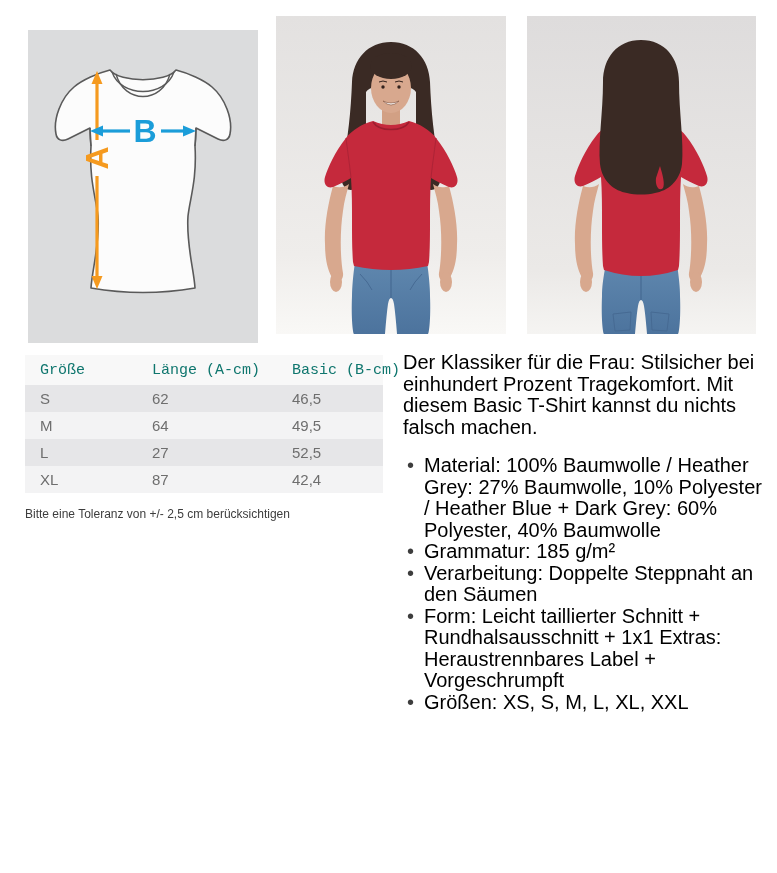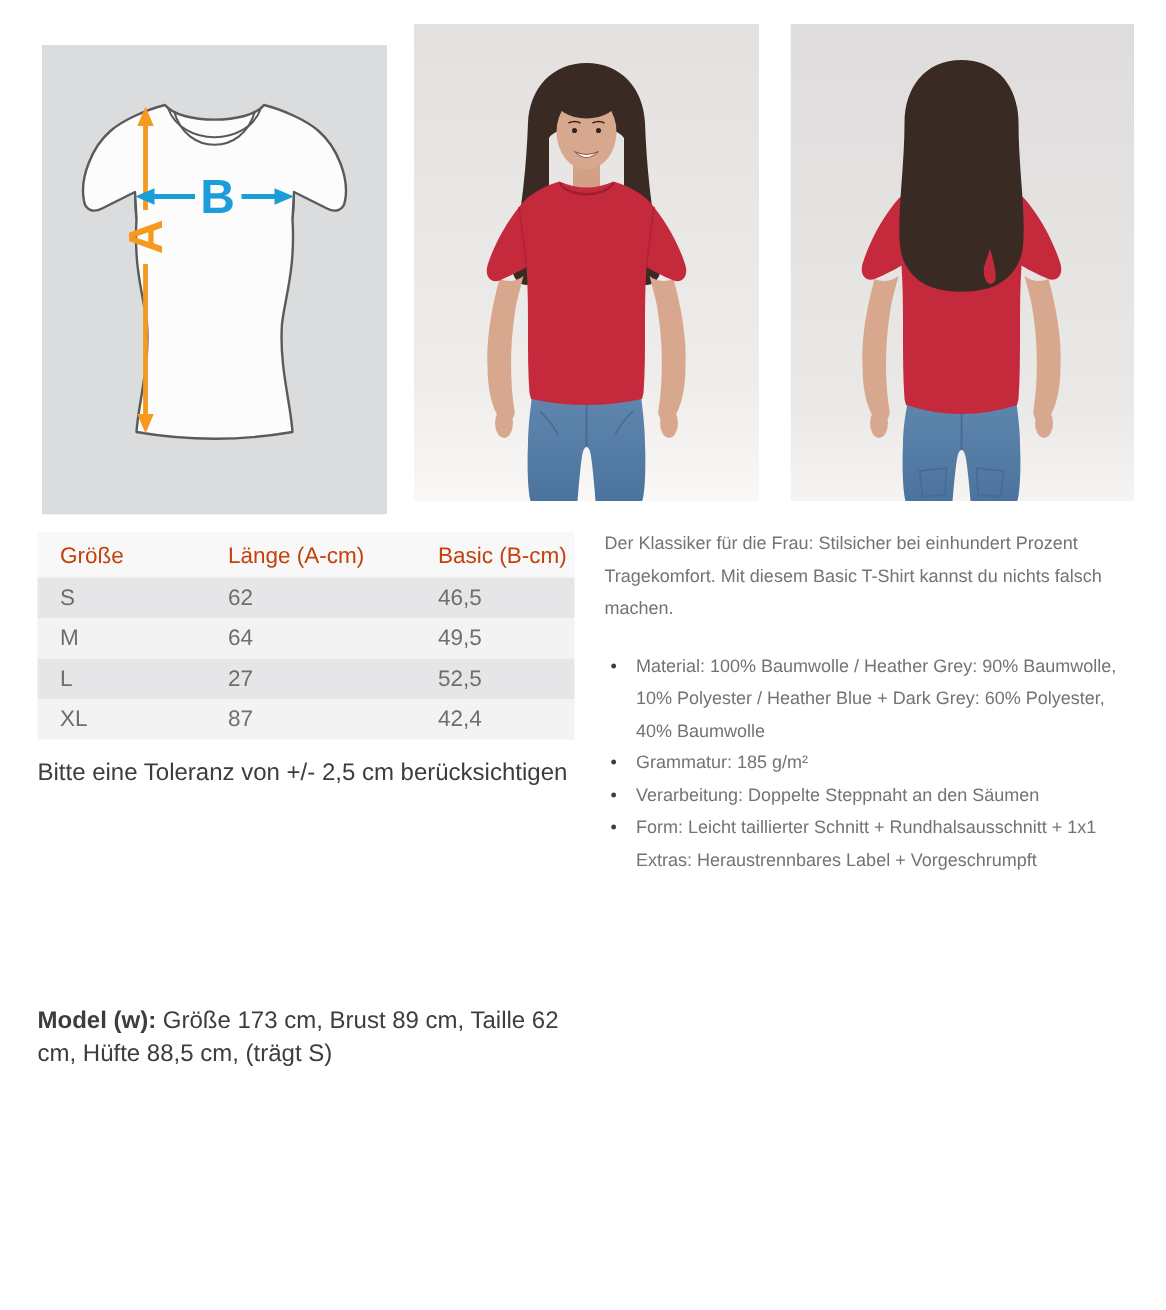--- a/index.html
+++ b/index.html
@@ -40,43 +40,43 @@
     width: 358px; height: 380px;
     font-size: 15px;
   }
   .size-table { width: 358px; }
   .trow {
     display: grid;
     grid-template-columns: 112px 140px 106px;
     align-items: center;
     height: 27px;
   }
-  .trow.head { height: 30px; background: #f8f8f8; color: #c2410c; }
+  .trow.head { height: 30px; background: #f8f8f8; color: #0f766e; font-family: Liberation Mono, monospace; }
   .trow .cell { padding-left: 15px; white-space: nowrap; }
   .trow.odd  { background: #e6e6e8; }
   .trow.even { background: #f3f3f4; }
   .trow.body-row { color: #6e6e6e; }
 
   .tolerance {
     margin-top: 14px;
-    font-size: 16px;
+    font-size: 12px;
     color: #3d3d3d;
     white-space: nowrap;
   }
   .model-info {
     position: absolute; left: 0; top: 315px; width: 362px;
     font-size: 16px; line-height: 22px; color: #3d3d3d;
   }
   .model-info b { font-weight: bold; }
 
   
   .right-col {
     position: absolute; left: 403px; top: 352px;
     width: 360px;
-    font-size: 12px; line-height: 21.5px; color: #737373;
+    font-size: 20px; line-height: 21.5px; color: #000000;
   }
   .right-col p { margin: 0 0 17px 0; }
   .bullets { list-style: none; }
   .bullets li { position: relative; padding-left: 21px; }
   .bullets li::before {
     content: "\2022";
     position: absolute; left: 4px; top: 0;
     color: #3d3d3d;
   }
 </style>
@@ -282,26 +282,26 @@
       </div>
       <div class="trow body-row even">
         <div class="cell">XL</div>
         <div class="cell">87</div>
         <div class="cell">42,4</div>
       </div>
     </div>
 
     <div class="tolerance">Bitte eine Toleranz von +/- 2,5 cm berücksichtigen</div>
 
-    <div class="model-info"><b>Model (w):</b><span> Größe 173 cm, Brust 89 cm, Taille 62 cm, Hüfte 88,5 cm, (trägt S)</span></div>
   </div>
 
   <div class="right-col">
     <p>Der Klassiker für die Frau: Stilsicher bei einhundert Prozent Tragekomfort. Mit diesem Basic T-Shirt kannst du nichts falsch machen.</p>
     <ul class="bullets">
-      <li>Material: 100% Baumwolle / Heather Grey: 90% Baumwolle, 10%  Polyester / Heather Blue + Dark Grey: 60% Polyester, 40% Baumwolle</li>
+      <li>Material: 100% Baumwolle / Heather Grey: 27% Baumwolle, 10%  Polyester / Heather Blue + Dark Grey: 60% Polyester, 40% Baumwolle</li>
       <li>Grammatur: 185 g/m²</li>
       <li>Verarbeitung: Doppelte Steppnaht an den Säumen</li>
       <li>Form: Leicht taillierter Schnitt + Rundhalsausschnitt + 1x1 Extras: Heraustrennbares Label + Vorgeschrumpft</li>
+      <li>Größen: XS, S, M, L, XL, XXL</li>
     </ul>
   </div>
 
 </div>
 
 </body></html>

